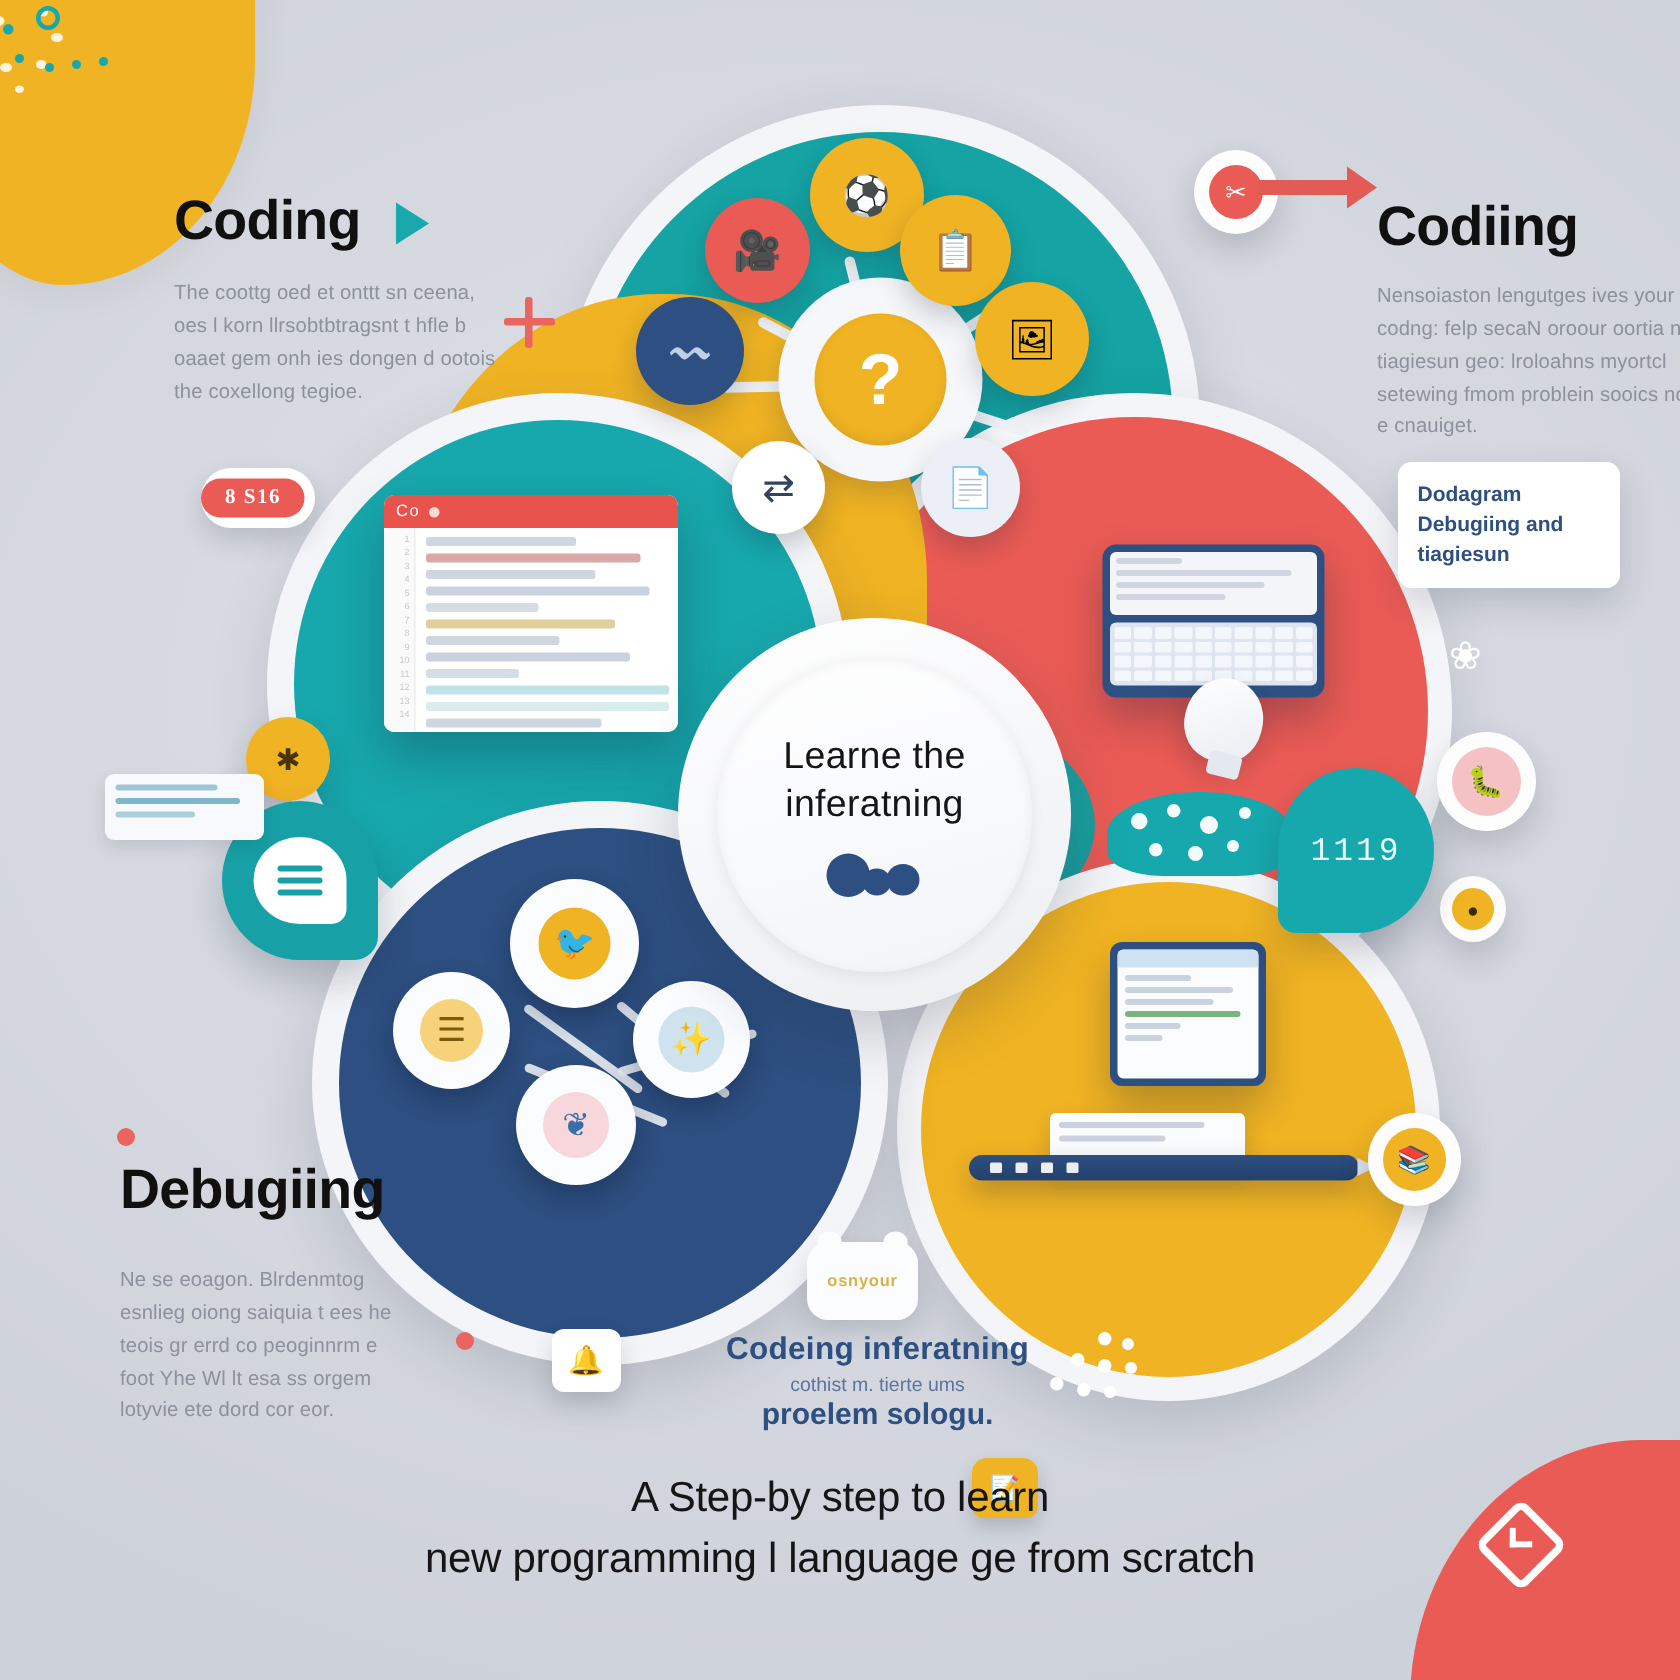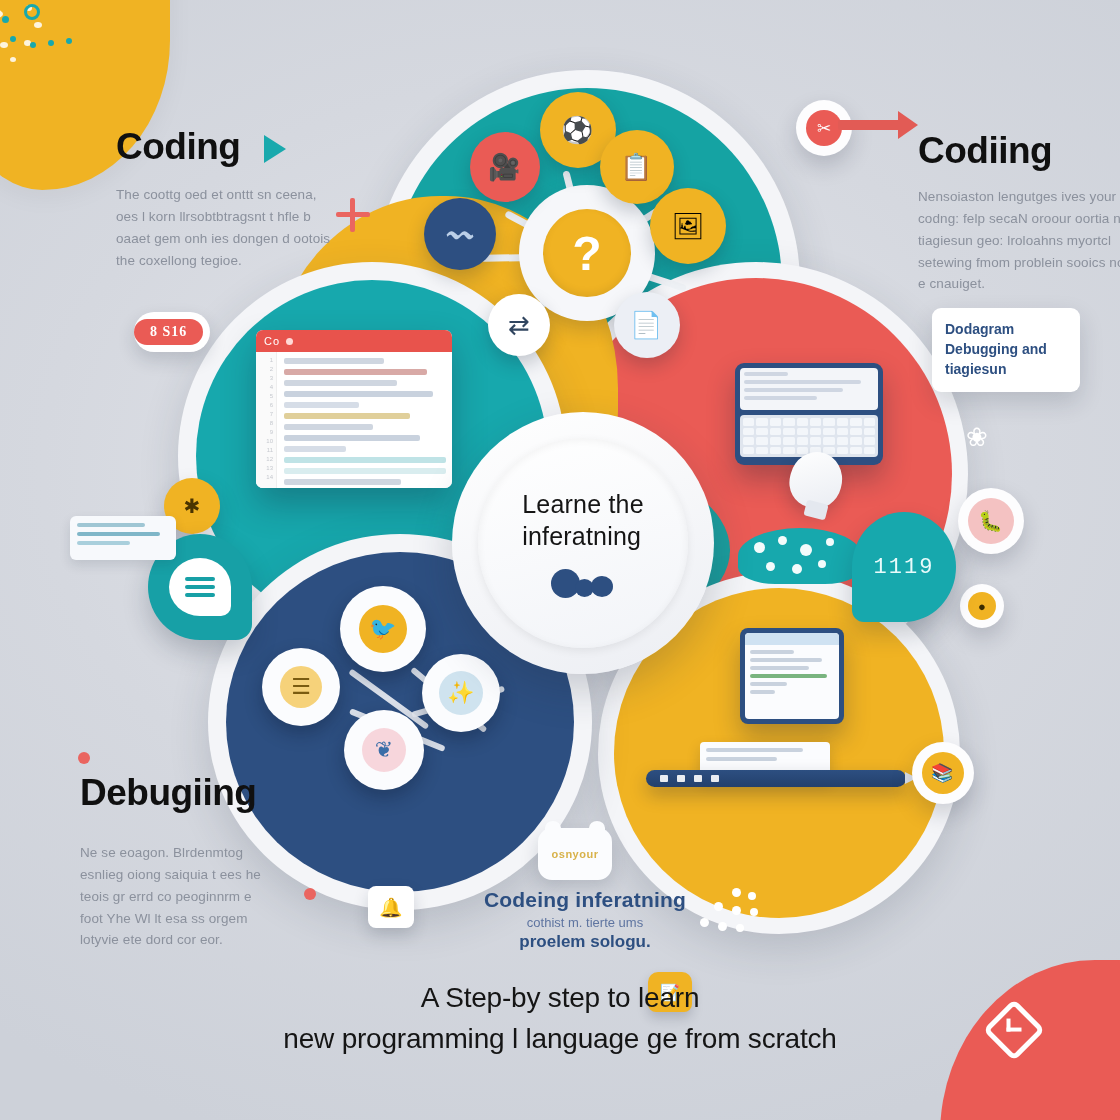--- a/index.html
+++ b/index.html
@@ -71,21 +71,21 @@
     background:linear-gradient(160deg,#ffffff 0%,#eceef3 100%);
     box-shadow:0 16px 40px rgba(30,40,60,.22);
   }
   .center-inner{
     position:absolute;left:26px;top:26px;width:210px;height:210px;border-radius:50%;
     background:linear-gradient(165deg,#ffffff 0%,#f2f4f8 100%);
     box-shadow:inset 0 2px 8px rgba(0,0,0,.05), 0 3px 10px rgba(0,0,0,.07);
     display:flex;flex-direction:column;align-items:center;justify-content:center;
   }
   .center-label{
-    font-size:25px;color:#151515;line-height:1.28;
+    font-size:25px;color:#151515;text-align:center;line-height:1.28;
     letter-spacing:.2px;font-weight:400;
   }
   .center-blob{
     margin-top:16px;width:64px;height:30px;position:relative;
   }
   .center-blob i{position:absolute;background:#2d4f81;border-radius:50%;display:block;}
   .cb1{left:0;top:1px;width:29px;height:29px;}
   .cb2{left:24px;top:11px;width:19px;height:18px;}
   .cb3{left:40px;top:8px;width:22px;height:21px;}
 
@@ -272,21 +272,21 @@
     background:#fff;border-radius:9px;padding:12px 13px;
     box-shadow:0 10px 24px rgba(20,30,50,.16);
     color:#2d4f81;font-size:14px;font-weight:bold;line-height:1.42;
   }
 
   .blue-caption{
     position:absolute;left:470px;top:888px;width:230px;text-align:center;color:#2d4f81;
   }
   .blue-caption .bc1{font-size:21px;font-weight:bold;letter-spacing:.2px;}
   .blue-caption .bc2{font-size:13px;color:#5e74a0;margin-top:3px;}
-  .blue-caption .bc3{font-size:17px;font-weight:bold;margin-top:2px;}
+  .blue-caption .bc3{font-size:20px;font-weight:bold;margin-top:2px;}
 
   .footline{
     position:absolute;left:0;top:978px;width:1120px;text-align:center;
     color:#151515;font-size:28px;line-height:1.45;letter-spacing:-.2px;
   }
 
   .mini{position:absolute;}
   .mini-dotgrid i{position:absolute;background:#fff;border-radius:50%;display:block;}
   .scatter i{position:absolute;border-radius:50%;display:block;}
   .sm-card{
@@ -643,21 +643,21 @@
   </div>
 
   <div class="arrow-red"></div>
   <div class="tx-coding-right">
     <div class="h-title">Codiing</div>
     <div class="body-copy">Nensoiaston lengutges ives your codng: felp secaN oroour oortia n tiagiesun geo: lroloahns myortcl setewing fmom problein sooics nos e cnauiget.</div>
   </div>
 
   <div class="card-note">
     <div>Dodagram</div>
-    <div>Debugging and</div>
+    <div>Debugiing and</div>
     <div>tiagiesun</div>
   </div>
 
   <div class="tx-debug">
     <div class="h-title">Debugiing</div>
     <div class="body-copy">Ne se eoagon. Blrdenmtog esnlieg oiong saiquia t ees he teois gr errd co peoginnrm e foot Yhe Wl lt esa ss orgem lotyvie ete dord cor eor.</div>
   </div>
   <div class="mini" style="left:78px;top:752px;width:12px;height:12px;border-radius:50%;background:#ea6560;"></div>
   <div class="mini" style="left:304px;top:888px;width:12px;height:12px;border-radius:50%;background:#ea6560;"></div>
 

